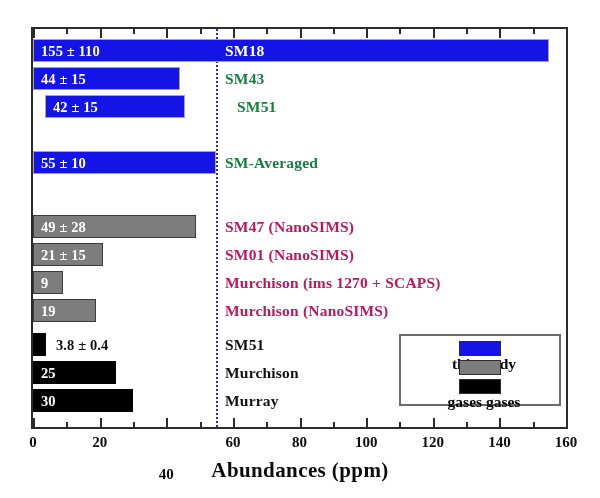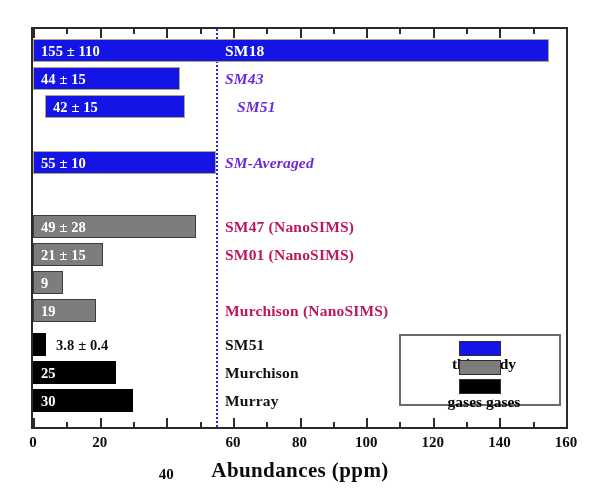--- a/index.html
+++ b/index.html
@@ -94,21 +94,21 @@
     position: absolute;
     top: 50%;
     transform: translateY(-50%);
     left: 192px;
     font-size: 15.5px;
     font-weight: bold;
     white-space: nowrap;
     letter-spacing: 0.2px;
   }
   .bar-label.on-blue   { color: #ffffff; }
-  .bar-label.off-blue  { color: #6d28d9; font-style: italic; }
+  .bar-label.off-blue  { color: #15803d; }
   .bar-label.gray-txt  { color: #be185d; }
   .bar-label.black-txt { color: #111111; }
 
   
   #legend {
     position: absolute;
     left: 366px;
     top: 305px;
     width: 162px;
     border: 2px solid #6b6b6b;
@@ -237,20 +237,21 @@
           <span class="bar-label gray-txt">SM47 (NanoSIMS)</span>
         </div>
         <div class="bar-row" style="top: 214px; width: 533px;">
           <div class="bar gray" style="width: 70px;"></div>
           <span class="bar-value inside">21 ± 15</span>
           <span class="bar-label gray-txt">SM01 (NanoSIMS)</span>
         </div>
         <div class="bar-row" style="top: 242px; width: 533px;">
           <div class="bar gray" style="width: 30px;"></div>
           <span class="bar-value inside">9</span>
+          <span class="bar-label gray-txt">Murchison (ims 1270 + SCAPS)</span>
         </div>
         <div class="bar-row" style="top: 270px; width: 533px;">
           <div class="bar gray" style="width: 63px;"></div>
           <span class="bar-value inside">19</span>
           <span class="bar-label gray-txt">Murchison (NanoSIMS)</span>
         </div>
         <div class="bar-row" style="top: 304px; width: 533px;">
           <div class="bar black" style="width: 13px;"></div>
           <span class="bar-value outside" style="left: 23px;">3.8 ± 0.4</span>
           <span class="bar-label black-txt">SM51</span>

